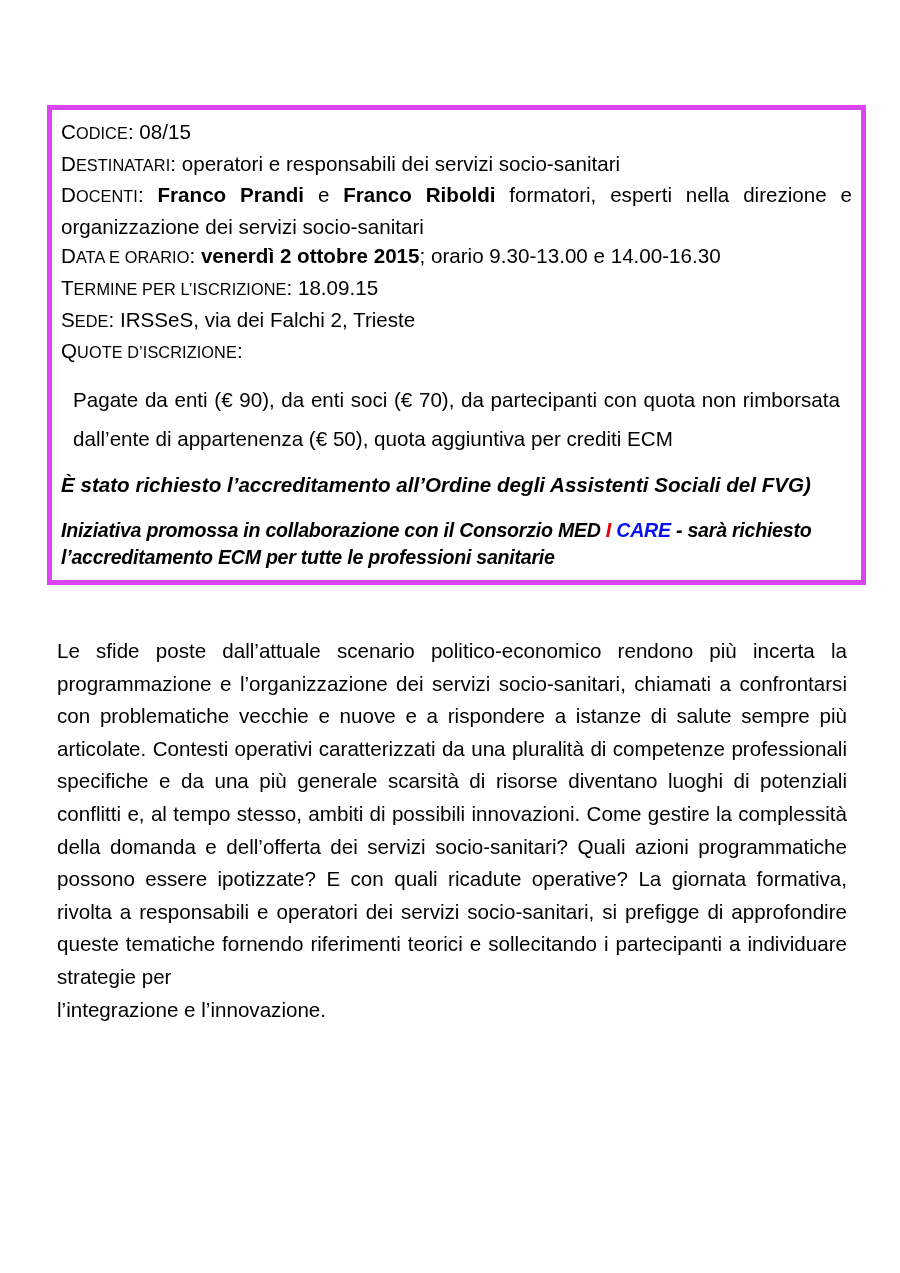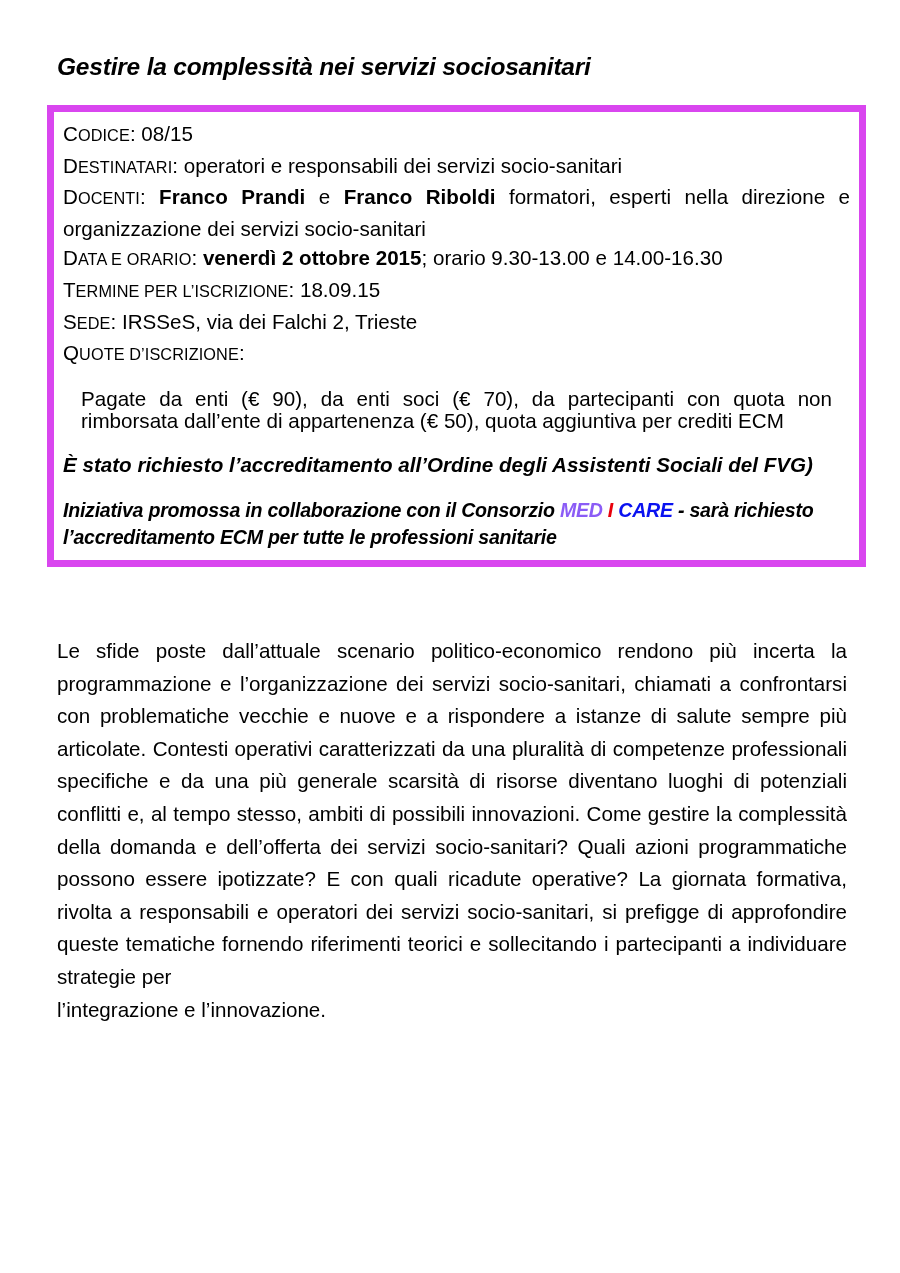--- a/index.html
+++ b/index.html
@@ -38,21 +38,21 @@
     white-space: nowrap;
   }
 
   
   .info-box {
     position: absolute;
     left: 47px;
     top: 105px;
     width: 819px;
     box-sizing: border-box;
-    border: 7px solid #d946ef;
+    border: 5px solid #d946ef;
     background: #ffffff;
     padding: 7px 9px 9px 9px;
   }
 
   .info-line {
     font-size: 20.6px;
     line-height: 29.6px;
     color: #000;
     white-space: nowrap;
   }
@@ -62,24 +62,24 @@
     font-variant: normal;
     text-transform: uppercase;
   }
   .sc .lead { font-size: 1em; }
   .sc .rest { font-size: 0.79em; letter-spacing: 0.1px; }
 
   .b { font-weight: bold; }
 
   .quote-para {
     font-size: 20.6px;
-    line-height: 22px;
+    line-height: 39px;
     text-align: justify;
     text-justify: inter-word;
-    margin: 18px;
+    margin: 12px;
   }
   .quote-para .lastline { display: block; }
 
   .accredit {
     font-size: 20.6px;
     line-height: 29.6px;
     font-weight: bold;
     font-style: italic;
     text-align: justify;
     text-justify: inter-word;
@@ -88,21 +88,21 @@
 
   .promo {
     margin-top: 18px;
     font-size: 19.6px;
     line-height: 27px;
     font-weight: bold;
     font-style: italic;
     letter-spacing: -0.25px;
     text-align: left;
   }
-  .promo .med  { color: #8b5cf6; margin-top: 40px; }
+  .promo .med  { color: #000000; margin-top: 40px; }
   .promo .i    { color: #E8000B; }
   .promo .care { color: #0A12F0; }
 
   
   .body-para {
     position: absolute;
     left: 57px;
     top: 635px;
     width: 790px;
     font-size: 20.6px;
@@ -123,21 +123,20 @@
     font-size: 17px;
     color: #1a1a1a;
     letter-spacing: 2px;
   }
 </style>
 </head>
 <body>
 
 <div class="page">
 
-  <div class="doc-title">Gestire la complessità nei servizi sociosanitari</div>
 
   <div class="info-box">
 
     <div class="info-line">
       <span class="sc"><span class="lead">C</span><span class="rest">odice</span></span><span>: </span><span>08/15</span>
     </div>
 
     <div class="info-line">
       <span class="sc"><span class="lead">D</span><span class="rest">estinatari</span></span><span>: </span><span>operatori e responsabili dei servizi socio-sanitari</span>
     </div>

